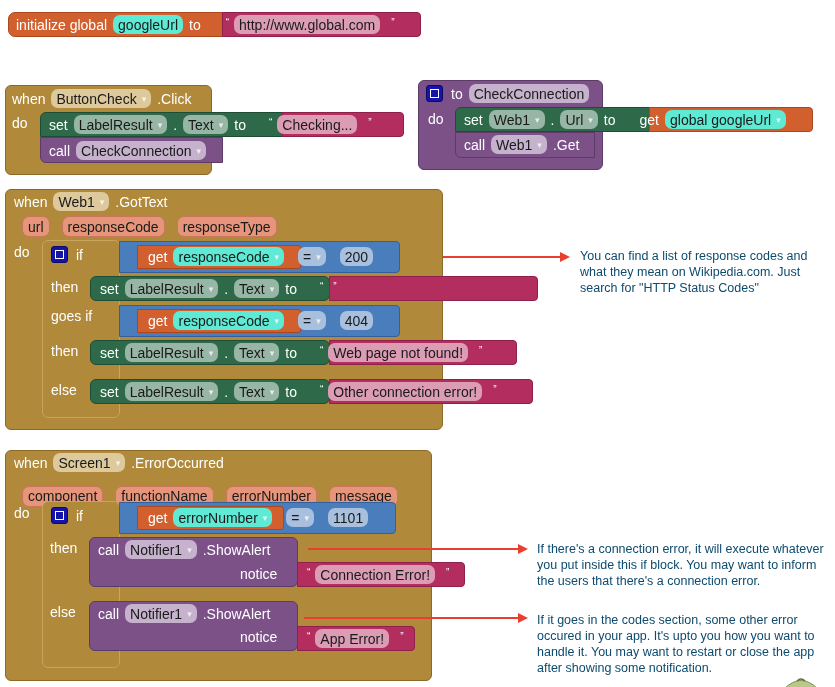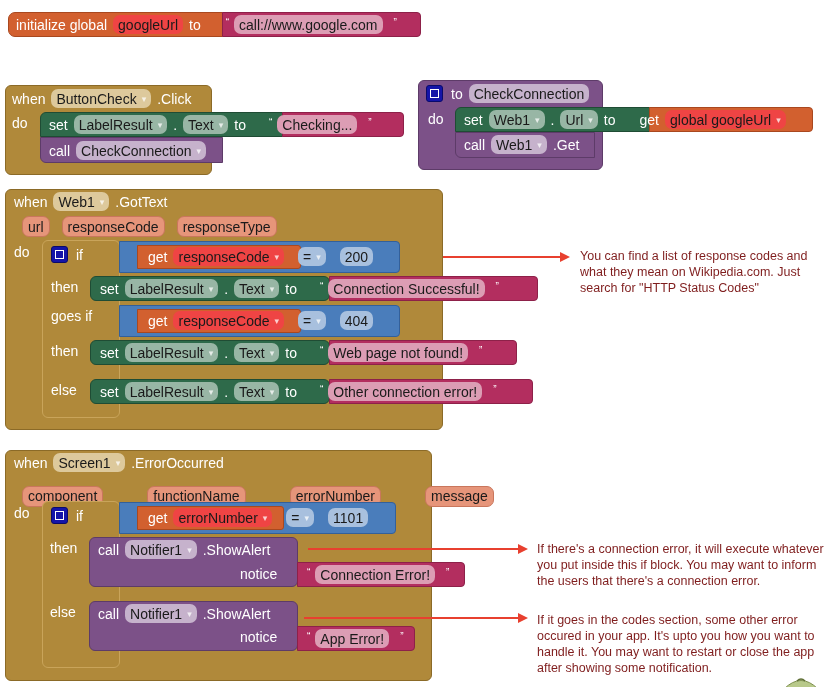--- a/index.html
+++ b/index.html
@@ -15,48 +15,48 @@
   .q { color:#fff; font-size:10px; margin:0 5px; align-self:flex-start; margin-top:2px; }
 
   
   .c-orange { background:#d2602f; border:1px solid #a9481f; }
   .c-magenta{ background:#b32e5f; border:1px solid #8d2149; }
   .c-gold   { background:#b0893a; border:1px solid #8b6a27; }
   .c-green  { background:#2e6a4a; border:1px solid #1f4c34; }
   .c-purple { background:#7c5188; border:1px solid #5d3b68; }
   .c-blue   { background:#4a7dbb; border:1px solid #33609a; }
 
-  .p-orange { background:#ef4444; }
+  .p-orange { background:#5eead4; }
   .p-magenta{ background:#dc9db4; }
   .p-gold   { background:#ddc99c; }
   .p-green  { background:#98b6a5; }
   .p-purple { background:#c6b2cc; }
   .p-blue   { background:#a8c0de; }
   .p-param  { background:#e6957a; border:1px solid #c9765c; }
 
   .mut { width:15px; height:15px; background:#1414a8; border:1px solid #0a0a6a; border-radius:3px;
          display:inline-flex; align-items:center; justify-content:center; margin-right:8px; }
   .mut::after { content:""; width:7px; height:7px; border:1px solid #fff; }
 
-  .note { position:absolute; color:#7f1d1d; font-size:12.5px; line-height:16px; font-family:"Liberation Sans", sans-serif; }
+  .note { position:absolute; color:#0c4a6e; font-size:12.5px; line-height:16px; font-family:"Liberation Sans", sans-serif; }
   .arrow { position:absolute; height:2px; background:#e8402f; }
   .arrow::after { content:""; position:absolute; right:-2px; top:-4px; border-left:10px solid #e8402f;
                   border-top:5px solid transparent; border-bottom:5px solid transparent; }
 </style>
 </head>
 <body>
 
 <div class="blk c-orange" style="left:8px;top:12px;width:215px;height:25px;border-radius:7px 0 0 7px;"></div>
 <div class="blk c-magenta" style="left:222px;top:12px;width:199px;height:25px;border-radius:0 4px 4px 0;"></div>
 <div class="row" style="left:16px;top:15px;height:19px;">
   <span class="kw">initialize global</span>
   <span class="pill p-orange">googleUrl</span>
   <span class="kw" style="margin-right:20px;">to</span>
   <span class="q">“</span>
-  <span class="pill p-magenta">call://www.google.com</span>
+  <span class="pill p-magenta">http://www.global.com</span>
   <span class="q">”</span>
 </div>
 
 <div class="blk c-gold" style="left:5px;top:85px;width:207px;height:90px;"></div>
 <div class="row" style="left:12px;top:89px;height:19px;">
   <span class="kw">when</span>
   <span class="pill p-gold dd">ButtonCheck</span>
   <span class="kw">.Click</span>
 </div>
 <span class="row kw" style="left:12px;top:115px;">do</span>
@@ -134,21 +134,20 @@
 <span class="row kw" style="left:51px;top:279px;">then</span>
 <div class="blk c-green" style="left:90px;top:276px;width:240px;height:25px;"></div>
 <div class="blk c-magenta" style="left:329px;top:276px;width:209px;height:25px;border-radius:0 4px 4px 0;"></div>
 <div class="row" style="left:100px;top:279px;height:19px;">
   <span class="kw">set</span>
   <span class="pill p-green dd">LabelResult</span>
   <span class="kw">.</span>
   <span class="pill p-green dd">Text</span>
   <span class="kw" style="margin-right:18px;">to</span>
   <span class="q">“</span>
-  <span class="pill p-magenta">Connection Successful!</span>
   <span class="q">”</span>
 </div>
 
 <span class="row kw" style="left:51px;top:308px;">goes if</span>
 <div class="blk c-blue" style="left:119px;top:305px;width:281px;height:32px;border-radius:0 4px 4px 0;"></div>
 <div class="blk c-orange" style="left:137px;top:309px;width:164px;height:24px;border-radius:0 3px 3px 0;"></div>
 <div class="row" style="left:148px;top:311px;height:19px;">
   <span class="kw">get</span>
   <span class="pill p-orange dd" style="margin-right:14px;">responseCode</span>
   <span class="pill p-blue dd" style="margin-right:14px;">=</span>
@@ -185,21 +184,21 @@
 
 <div class="arrow" style="left:443px;top:256px;width:125px;"></div>
 <div class="note" style="left:580px;top:248px;width:248px;">You can find a list of response codes and what they mean on Wikipedia.com. Just search for "HTTP Status Codes"</div>
 
 <div class="blk c-gold" style="left:5px;top:450px;width:427px;height:231px;"></div>
 <div class="row" style="left:14px;top:453px;height:19px;">
   <span class="kw">when</span>
   <span class="pill p-gold dd">Screen1</span>
   <span class="kw">.ErrorOccurred</span>
 </div>
-<div class="row" style="left:22px;top:478px;height:36px;gap:32px;">
+<div class="row" style="left:22px;top:478px;height:36px;">
   <span class="pill p-param" style="margin-right:12px;">component</span>
   <span class="pill p-param" style="margin-right:12px;">functionName</span>
   <span class="pill p-param" style="margin-right:12px;">errorNumber</span>
   <span class="pill p-param">message</span>
 </div>
 <span class="row kw" style="left:14px;top:505px;">do</span>
 <div class="blk c-gold" style="left:42px;top:501px;width:78px;height:167px;border-color:#c9a45a;"></div>
 <div class="row" style="left:51px;top:506px;height:19px;">
   <span class="mut"></span>
   <span class="kw">if</span>

